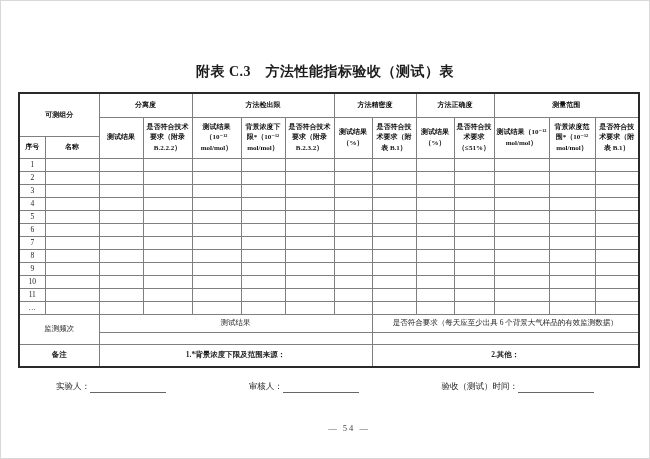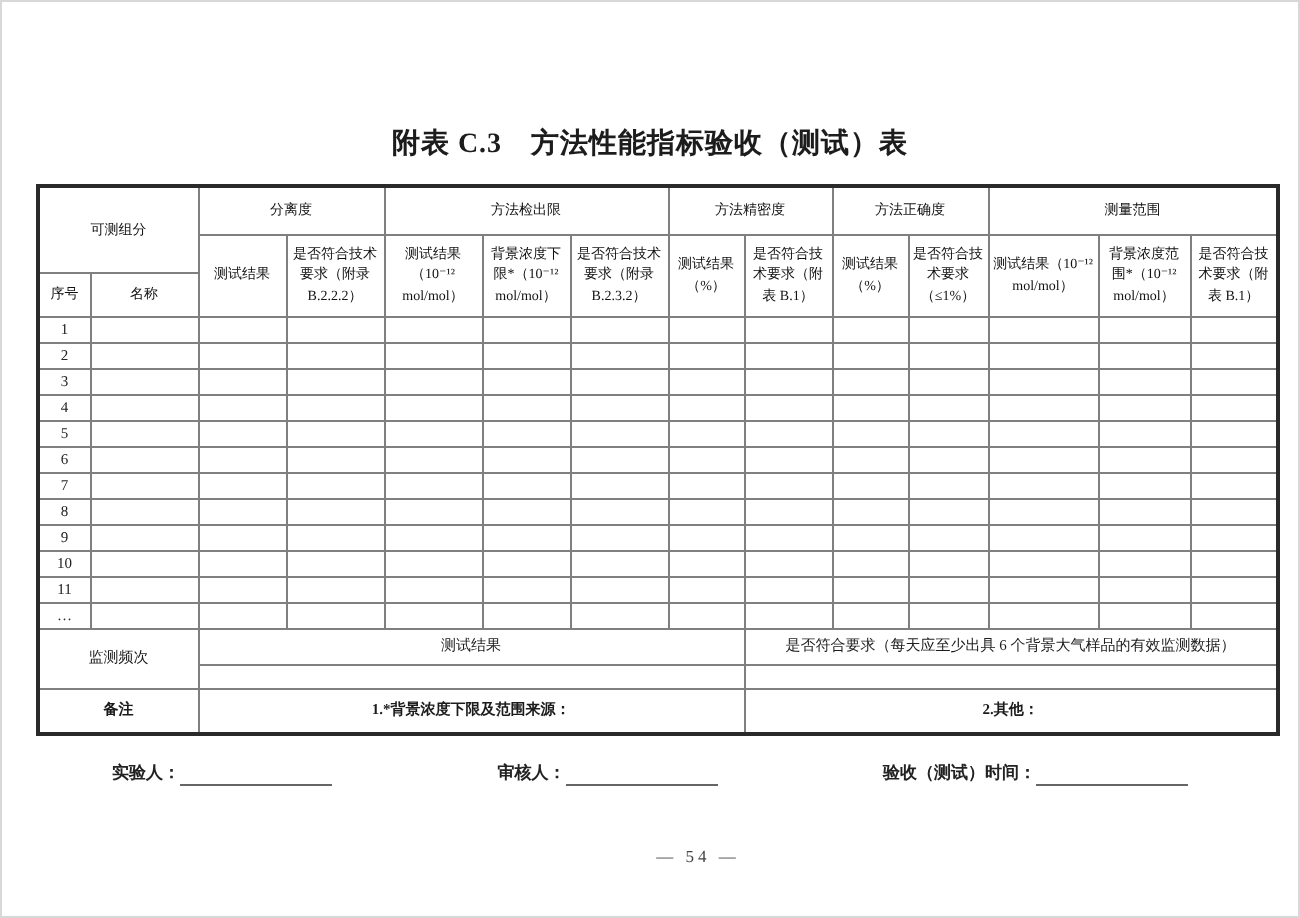--- a/index.html
+++ b/index.html
@@ -27,21 +27,21 @@
     border: 2px solid #2a2a2a;
   }
   table.perf th, table.perf td {
     border: 1px solid #7f7f7f;
     padding: 0 2px;
     text-align: center;
     vertical-align: middle;
     overflow: hidden;
   }
   table.perf th {
-    font-weight: normal;
+    font-weight: bold;
     font-size: 7px;
     line-height: 1.5;
     color: #111;
     margin-top: 16px;
   }
   tr.hrow-a { height: 24px; }
   tr.hrow-b { height: 19px; }
   tr.hrow-c { height: 22px; }
   tr.body-row { height: 13px; }
   tr.body-row td { font-size: 7.5px; line-height: 1; color: #222; }
@@ -54,21 +54,21 @@
   td.left-text { text-align: left; padding-left: 5px; }
   .sig-row {
     display: flex;
     justify-content: space-between;
     margin-top: 13px;
     padding: 0 55px;
     font-size: 8.5px;
     color: #222;
     align-items: flex-end;
   }
-  .sig-item { white-space: nowrap; font-weight: bold; }
+  .sig-item { white-space: nowrap; }
   .sig-line {
     display: inline-block;
     width: 76px;
     border-bottom: 1px solid #666;
     height: 9px;
     vertical-align: bottom;
   }
   .page-num {
     margin-top: 30px;
     text-align: center;
@@ -111,21 +111,21 @@
     </tr>
     <tr class="hrow-b">
       <th rowspan="2">测试结果</th>
       <th rowspan="2">是否符合技术要求（附录 B.2.2.2）</th>
       <th rowspan="2">测试结果（10⁻¹² mol/mol）</th>
       <th rowspan="2">背景浓度下限*（10⁻¹² mol/mol）</th>
       <th rowspan="2">是否符合技术要求（附录 B.2.3.2）</th>
       <th rowspan="2">测试结果（%）</th>
       <th rowspan="2">是否符合技术要求（附表 B.1）</th>
       <th rowspan="2">测试结果（%）</th>
-      <th rowspan="2">是否符合技术要求（≤1%）</th>
+      <th rowspan="2">是否符合技术要求（≤51%）</th>
       <th rowspan="2">测试结果（10⁻¹² mol/mol）</th>
       <th rowspan="2">背景浓度范围*（10⁻¹² mol/mol）</th>
       <th rowspan="2">是否符合技术要求（附表 B.1）</th>
     </tr>
     <tr class="hrow-c">
       <th>序号</th>
       <th>名称</th>
     </tr>
   </thead>
   <tbody>

